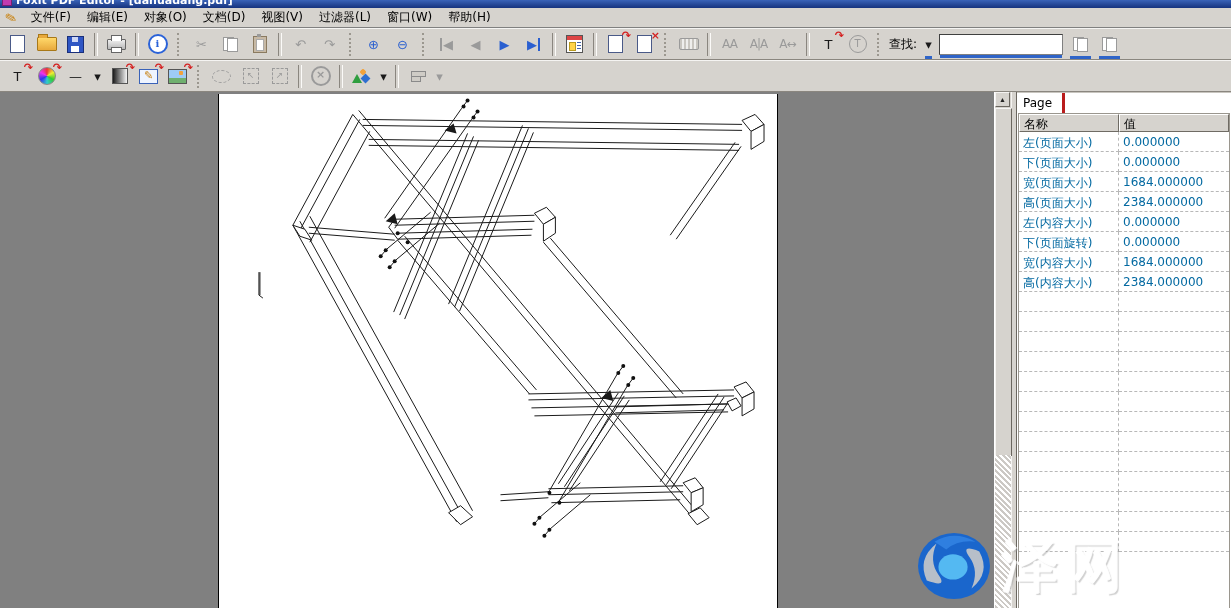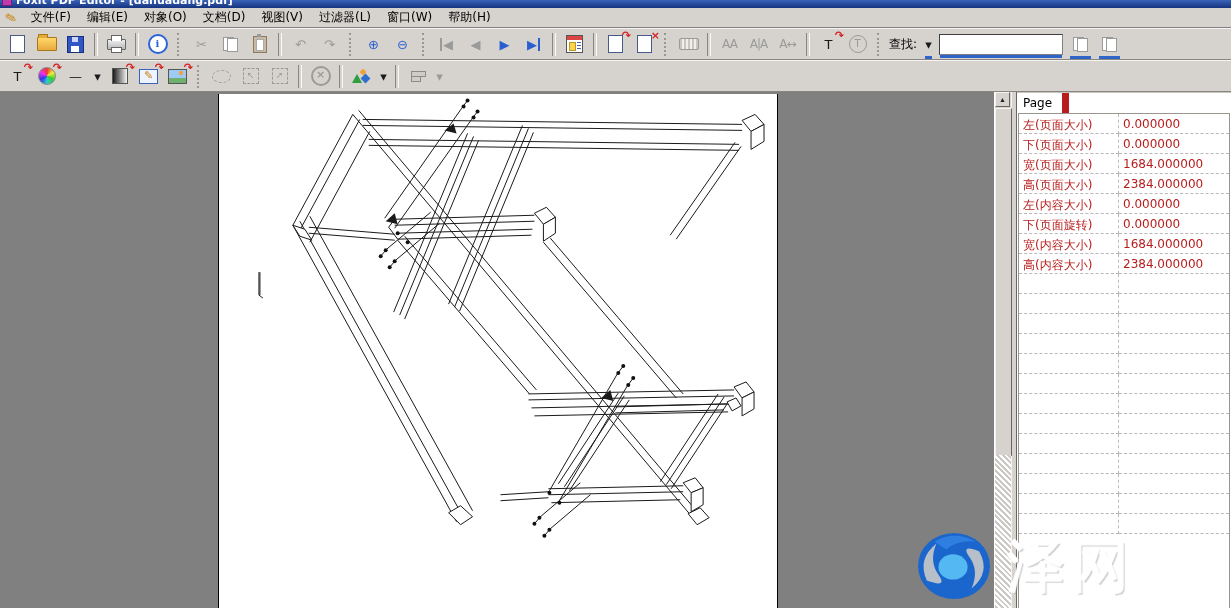--- a/index.html
+++ b/index.html
@@ -98,32 +98,32 @@
   .vs-track{position:absolute;top:363px;bottom:0;left:0;width:16px;
             background:repeating-linear-gradient(45deg,#fff 0 2px,#ccc9c5 2px 4px)}
 
   
   .splitter{width:4px;background:#d6d3ce;border-left:1px solid #f5f4f2;border-right:1px solid #6a665f}
 
   
   .props{flex:1;background:#fff;display:flex;flex-direction:column;overflow:hidden}
   .props-header{height:18px;background:linear-gradient(90deg,#ffffff,#b7b3ab);padding:2px 0 0 5px}
   .props-tabs{height:20px;background:#fff;border-top:1px solid #c8c5bf;display:flex;align-items:stretch}
-  .props-tab{padding:3px 10px 0 6px;border-right:7px solid #b91c1c}
+  .props-tab{padding:3px 10px 0 6px;border-right:3px solid #b91c1c}
   .grid{flex:1;border:1px solid #9a968e;border-bottom:none;margin:0 1px;display:flex;flex-direction:column;overflow:hidden}
   .grid-head{display:flex;height:18px;background:#d6d3ce}
   .gh-cell{padding:1px 4px;border:1px solid;border-color:#fff #6f6b64 #6f6b64 #fff;box-sizing:border-box}
   .gh-name{width:100px}.gh-val{flex:1}
-  .grid-row{display:flex;height:20px;color:#b91c1c}
+  .grid-row{display:flex;height:20px;color:#0369a1}
   .gr-name{width:100px;padding:3px 0 0 4px;border-right:1px dashed #b8b8b8;border-bottom:1px dashed #b8b8b8;box-sizing:border-box;overflow:hidden;white-space:nowrap}
   .gr-val{flex:1;padding:3px 0 0 4px;border-bottom:1px dashed #b8b8b8;box-sizing:border-box;overflow:hidden;white-space:nowrap}
 
   
   .watermark{position:absolute;left:915px;top:436px;display:flex;align-items:center;z-index:40;pointer-events:none}
-  .wm-text{font-size:58px;letter-spacing:6px;margin-left:14px;color:rgba(255,255,255,0.30);
+  .wm-text{font-size:58px;letter-spacing:6px;margin-left:8px;color:rgba(255,255,255,0.30);
            text-shadow:1px 0 rgba(255,255,255,.85),-1px 0 rgba(255,255,255,.85),
                        0 1px rgba(255,255,255,.85),0 -1px rgba(255,255,255,.85),2px 2px 1px rgba(150,150,150,.45)}
 </style>
 </head>
 <body>
 
 <div class="titlebar">
   <div class="t-inner">
     <span class="t-appicon"></span>
     <span class="t-text">Foxit PDF Editor - [dahuadang.pdf]</span>
@@ -412,20 +412,24 @@
     <div class="vs-track"></div>
   </div>
 
   <div class="splitter"></div>
 
   <div class="props">
     <div class="props-tabs">
       <span class="props-tab">Page</span>
     </div>
     <div class="grid">
+      <div class="grid-head">
+        <span class="gh-cell gh-name">名称</span>
+        <span class="gh-cell gh-val">值</span>
+      </div>
       <div id="prop-rows">
           <div class="grid-row">
             <span class="gr-name">左(页面大小)</span>
             <span class="gr-val">0.000000</span>
           </div>
           <div class="grid-row">
             <span class="gr-name">下(页面大小)</span>
             <span class="gr-val">0.000000</span>
           </div>
           <div class="grid-row">

